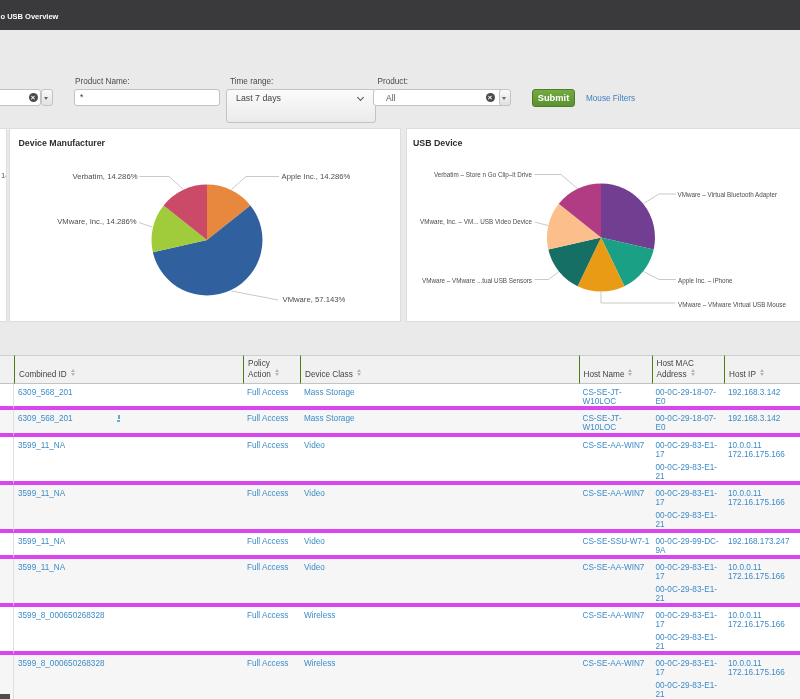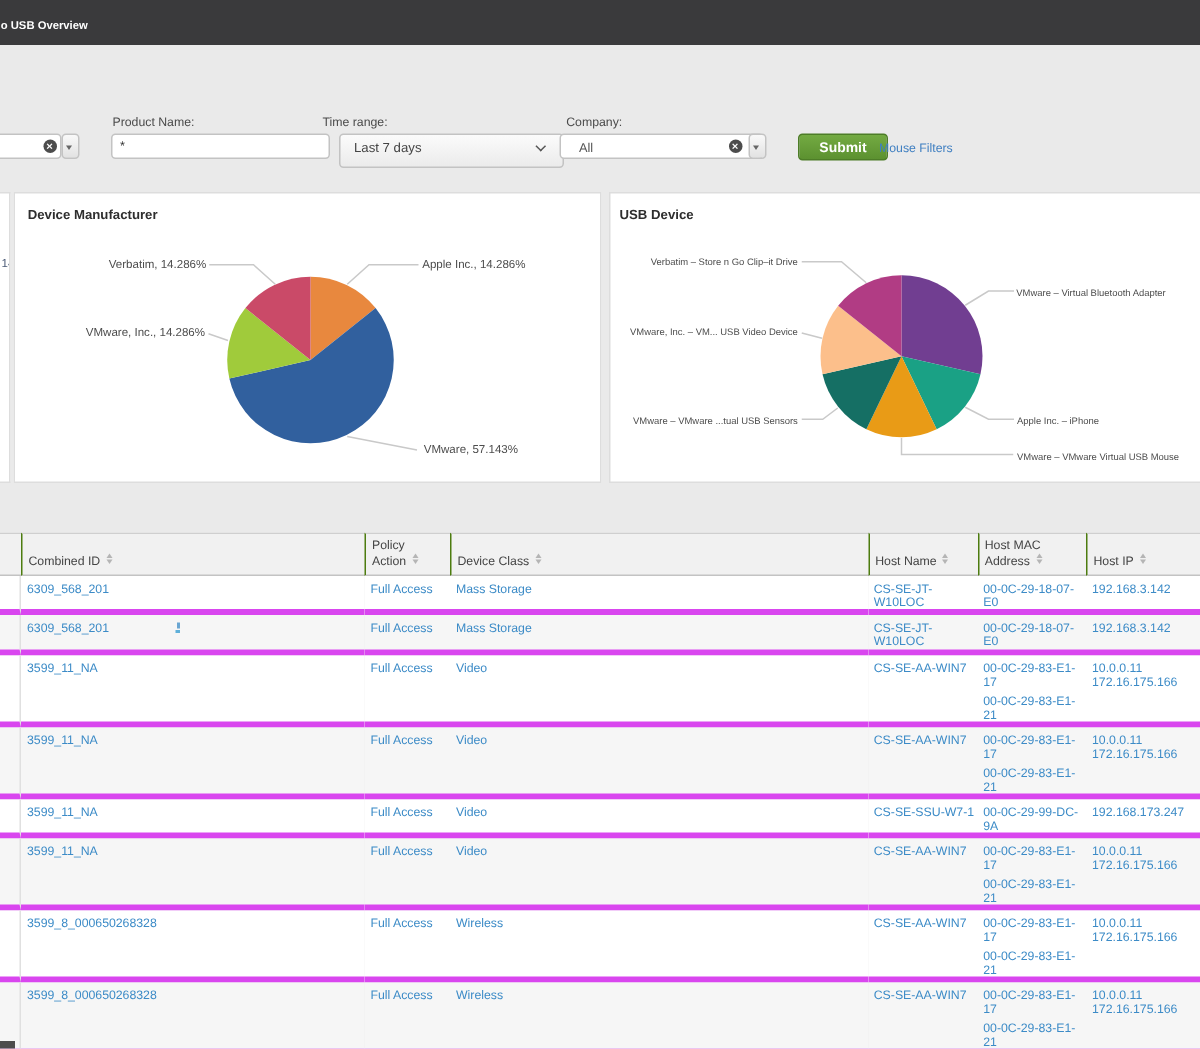--- a/index.html
+++ b/index.html
@@ -1,26 +1,26 @@
 <!DOCTYPE html>
 <html><head>
 <meta charset="utf-8">
 <style>
 * { margin:0; padding:0; box-sizing:border-box; }
 html,body { width:800px; height:699px; overflow:hidden; background:#eaeaea; font-family:"Liberation Sans", sans-serif; }
 .abs { position:absolute; }
 #topbar { left:0; top:0; width:800px; height:30px; background:#3a3a3c; color:#fff; font-size:7.5px; font-weight:bold; line-height:34px; padding-left:0.5px; }
 .flabel { font-size:8.2px; color:#4a4a4a; }
 .inp { background:#fff; border:1px solid #c3c3c3; border-radius:3px; height:17px; font-size:8.5px; color:#333; }
-.sel { background:linear-gradient(#fbfbfb,#ebebeb); border:1px solid #c3c3c3; border-radius:3px; height:23px; font-size:8.8px; color:#444; }
+.sel { background:linear-gradient(#fbfbfb,#ebebeb); border:1px solid #c3c3c3; border-radius:3px; height:34px; font-size:8.8px; color:#444; }
 .ddbtn { background:linear-gradient(#f9f9f9,#e2e2e2); border:1px solid #c3c3c3; border-radius:3px; height:17px; }
 .ddbtn:after { content:""; position:absolute; left:50%; top:50%; margin:-1px 0 0 -2.5px; border-left:2.5px solid transparent; border-right:2.5px solid transparent; border-top:3.5px solid #666; }
 .clr { width:9px; height:9px; border-radius:50%; background:#4c4c4c; color:#fff; font-size:7.5px; line-height:9px; text-align:center; font-weight:bold; }
 .chev { width:5px; height:5px; border-right:1.4px solid #555; border-bottom:1.4px solid #555; transform:rotate(45deg); }
-#submit { left:532px; top:88.5px; width:60px; height:18px; background:linear-gradient(#73aa42,#5c9130); border:1px solid #4d7d27; border-radius:3px; color:#fff; font-size:9.3px; font-weight:bold; text-align:center; line-height:17px; }
+#submit { left:532px; top:88.5px; width:43px; height:18px; background:linear-gradient(#73aa42,#5c9130); border:1px solid #4d7d27; border-radius:3px; color:#fff; font-size:9.3px; font-weight:bold; text-align:center; line-height:17px; }
 #hidef { left:586px; top:93.5px; font-size:8.2px; color:#3f7fc1; }
 .panel { background:#fff; border:1px solid #dddddd; top:128px; height:194px; }
 .ptitle { font-size:8.8px; font-weight:bold; color:#2e2e2e; }
 #tablewrap { left:0; top:355px; width:800px; height:344px; overflow:hidden; }
 table { border-collapse:separate; border-spacing:0; table-layout:fixed; width:800px; font-size:8.2px; }
 th { background:#f1f1f1; border-bottom:1px solid #c3c3c3; border-top:1px solid #cfcfcf; vertical-align:bottom; text-align:left; font-weight:normal; color:#444; padding:0 2px 4px 4px; line-height:10px; height:29px; }
 th.bl, td.bl { border-left:1px solid #4d7c0f; }
 td { vertical-align:top; padding:4px 2px 0 4px; color:#3c8bc7; border-bottom:4px solid #d946ef; line-height:9px; background:#fff; }
 td div { margin-bottom:4px; white-space:nowrap; }
 td div:last-child { margin-bottom:0; }
@@ -31,22 +31,22 @@
 .sort { display:inline-block; vertical-align:0px; margin-left:4px; }
 .sort b { display:block; width:0; height:0; border-left:2.5px solid transparent; border-right:2.5px solid transparent; }
 .sort .u { border-bottom:3px solid #b5b5b5; margin-bottom:1.5px; }
 .sort .d { border-top:3px solid #b5b5b5; }
 </style>
 </head>
 <body>
 <div id="topbar" class="abs">o USB Overview</div>
 
 <div class="abs flabel" style="left:75px; top:76.5px;">Product Name:</div>
-<div class="abs flabel" style="left:215px; top:76.5px;">Time range:</div>
-<div class="abs flabel" style="left:377.5px; top:76.5px;">Company:</div>
+<div class="abs flabel" style="left:230px; top:76.5px;">Time range:</div>
+<div class="abs flabel" style="left:377.5px; top:76.5px;">Product:</div>
 
 <div class="abs inp" style="left:-8px; top:89px; width:48.5px;"></div>
 <div class="abs clr" style="left:28.5px; top:93px;">×</div>
 <div class="abs ddbtn" style="left:41px; top:89px; width:11.5px;"></div>
 
 <div class="abs inp" style="left:74px; top:89px; width:146px; padding:2px 0 0 5px;">*</div>
 
 <div class="abs sel" style="left:226px; top:89px; width:149.5px; padding:2.5px 0 0 9px;">Last 7 days</div>
 <div class="abs chev" style="left:358px; top:94.5px;"></div>
 

